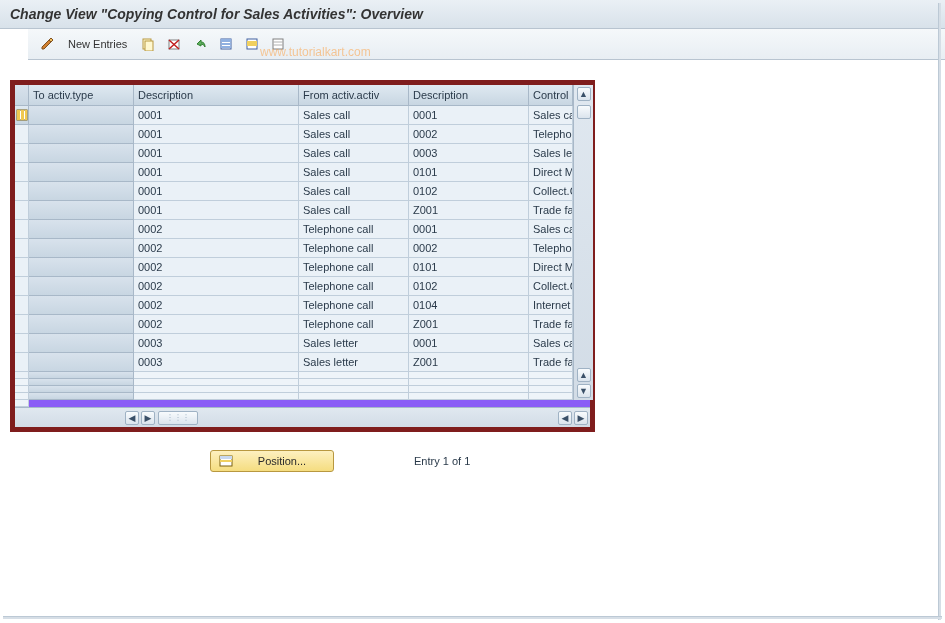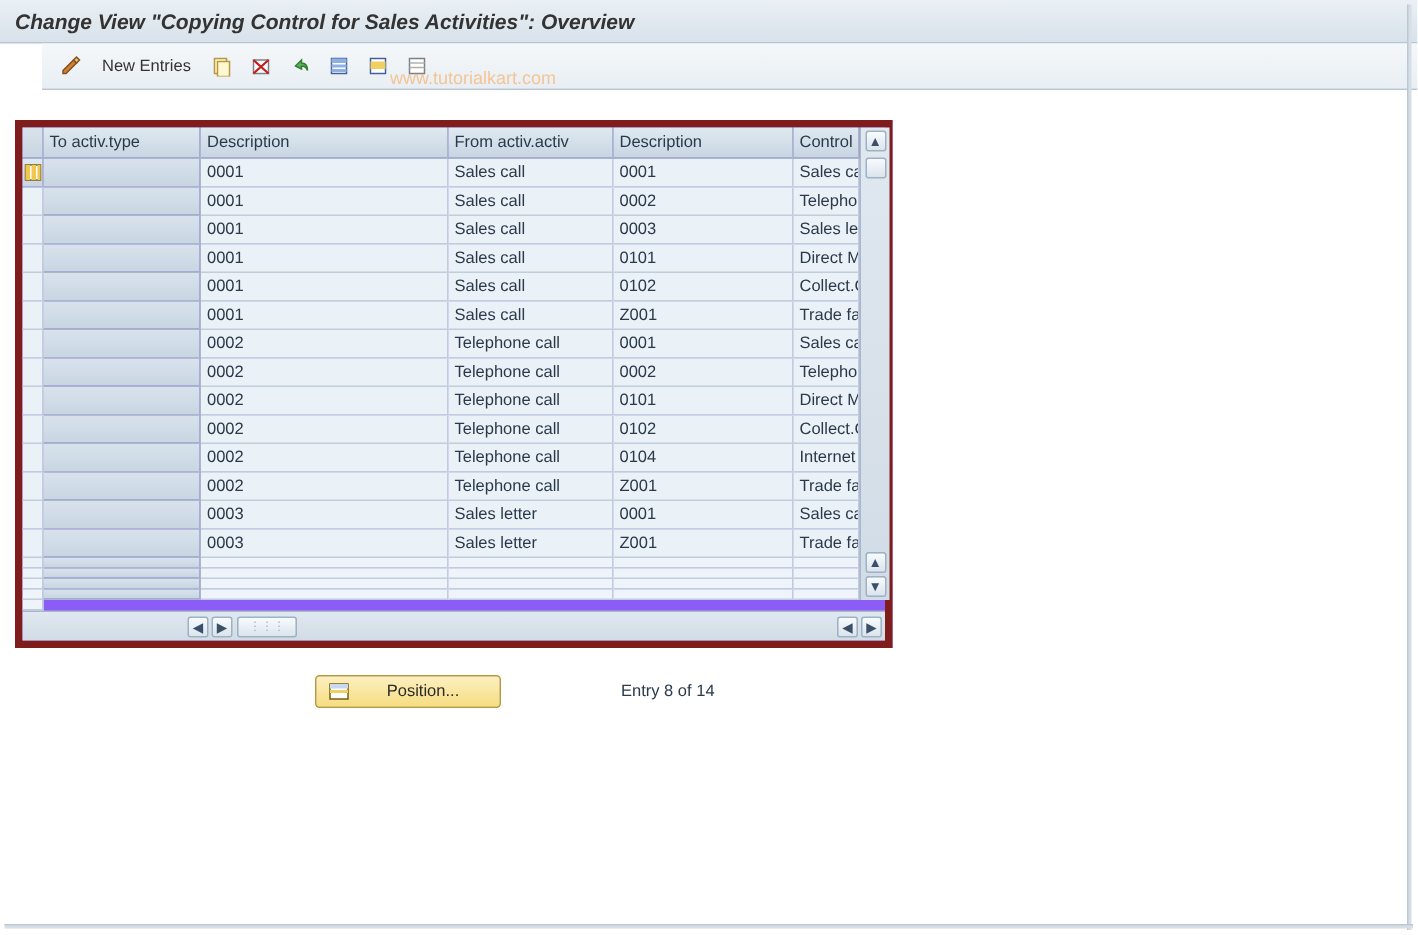--- a/index.html
+++ b/index.html
@@ -396,18 +396,18 @@
 
   <div class="footer">
     <div class="position-btn">
       <svg width="14" height="14" viewBox="0 0 14 14">
           <rect x="1" y="2" width="12" height="10" fill="#fff" stroke="#7a6010"></rect>
           <rect x="1" y="2" width="12" height="3" fill="#c8d8f0"></rect>
           <rect x="1" y="6" width="12" height="2" fill="#f0d060"></rect>
         </svg>
       <span class="plabel">Position...</span>
     </div>
-    <span class="entry-text">Entry 8 of 14</span>
+    <span class="entry-text">Entry 1 of 1</span>
   </div>
 </div>
 
 <div class="page-border"></div>
 <div class="page-border2"></div>
 
 </body></html>

